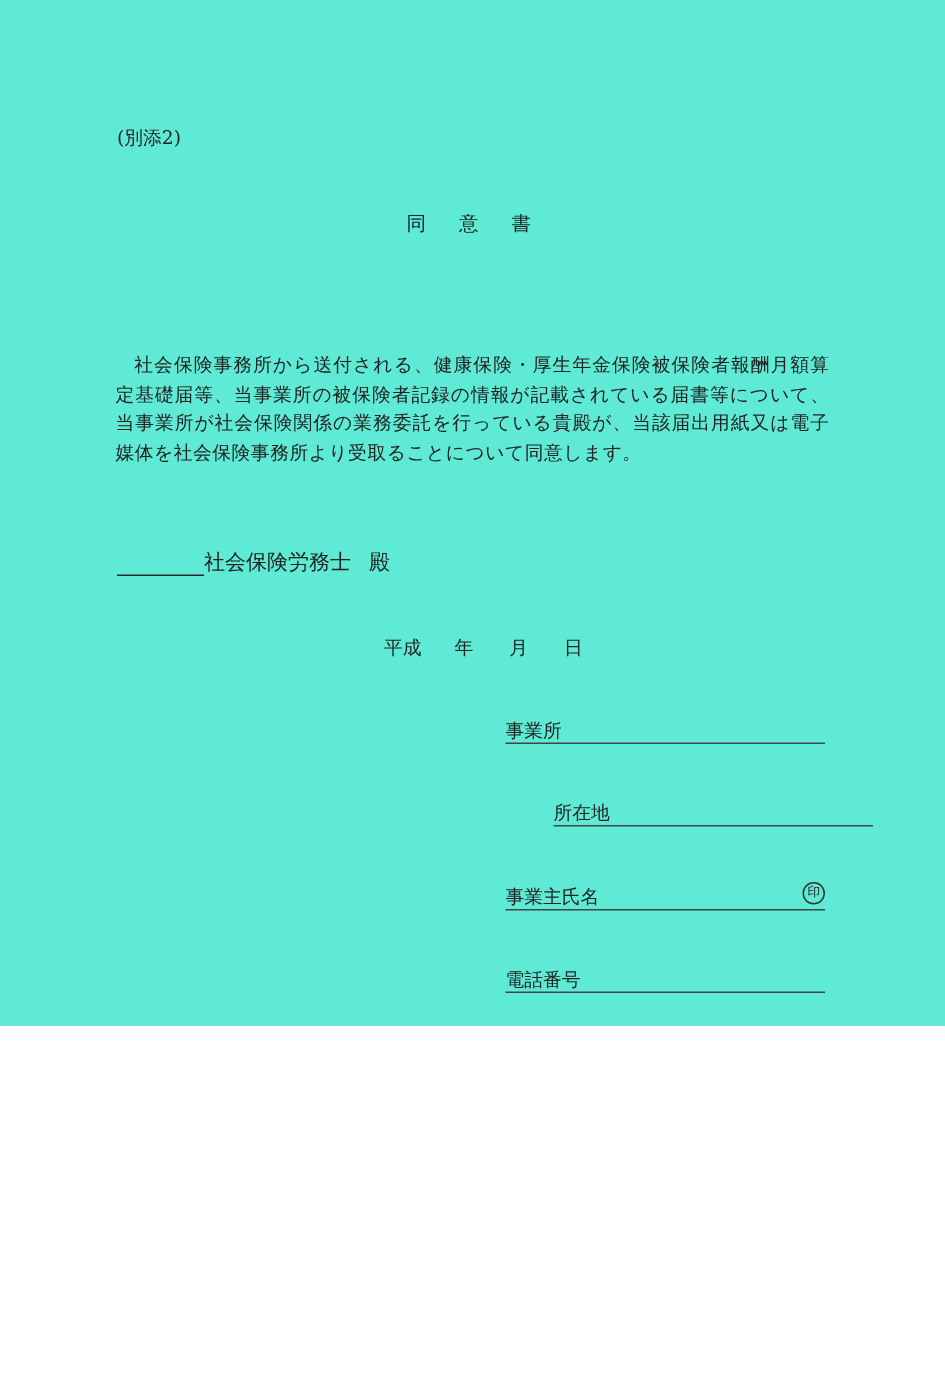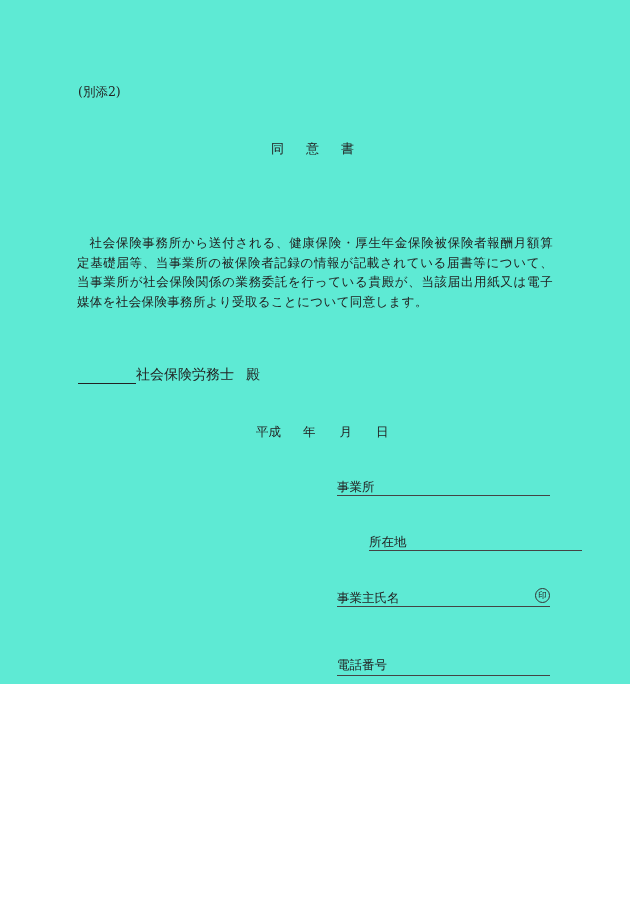--- a/index.html
+++ b/index.html
@@ -99,21 +99,21 @@
       height: 13px;
       border: 1px solid #333;
       border-radius: 50%;
       font-size: 8.5px;
       line-height: 13px;
       text-align: center;
     }
     .f1 { top: 478px; }
     .f2 { top: 533px; margin-left: 32px; }
     .f3 { top: 589px; }
-    .f4 { top: 658px; font-family: Liberation Mono, monospace; }
+    .f4 { top: 644px; }
   </style>
 </head>
 <body>
 
 <div class="page">
 
   <div class="attachment-label">(別添2)</div>
 
   <div class="doc-title">
     <span>同</span>

